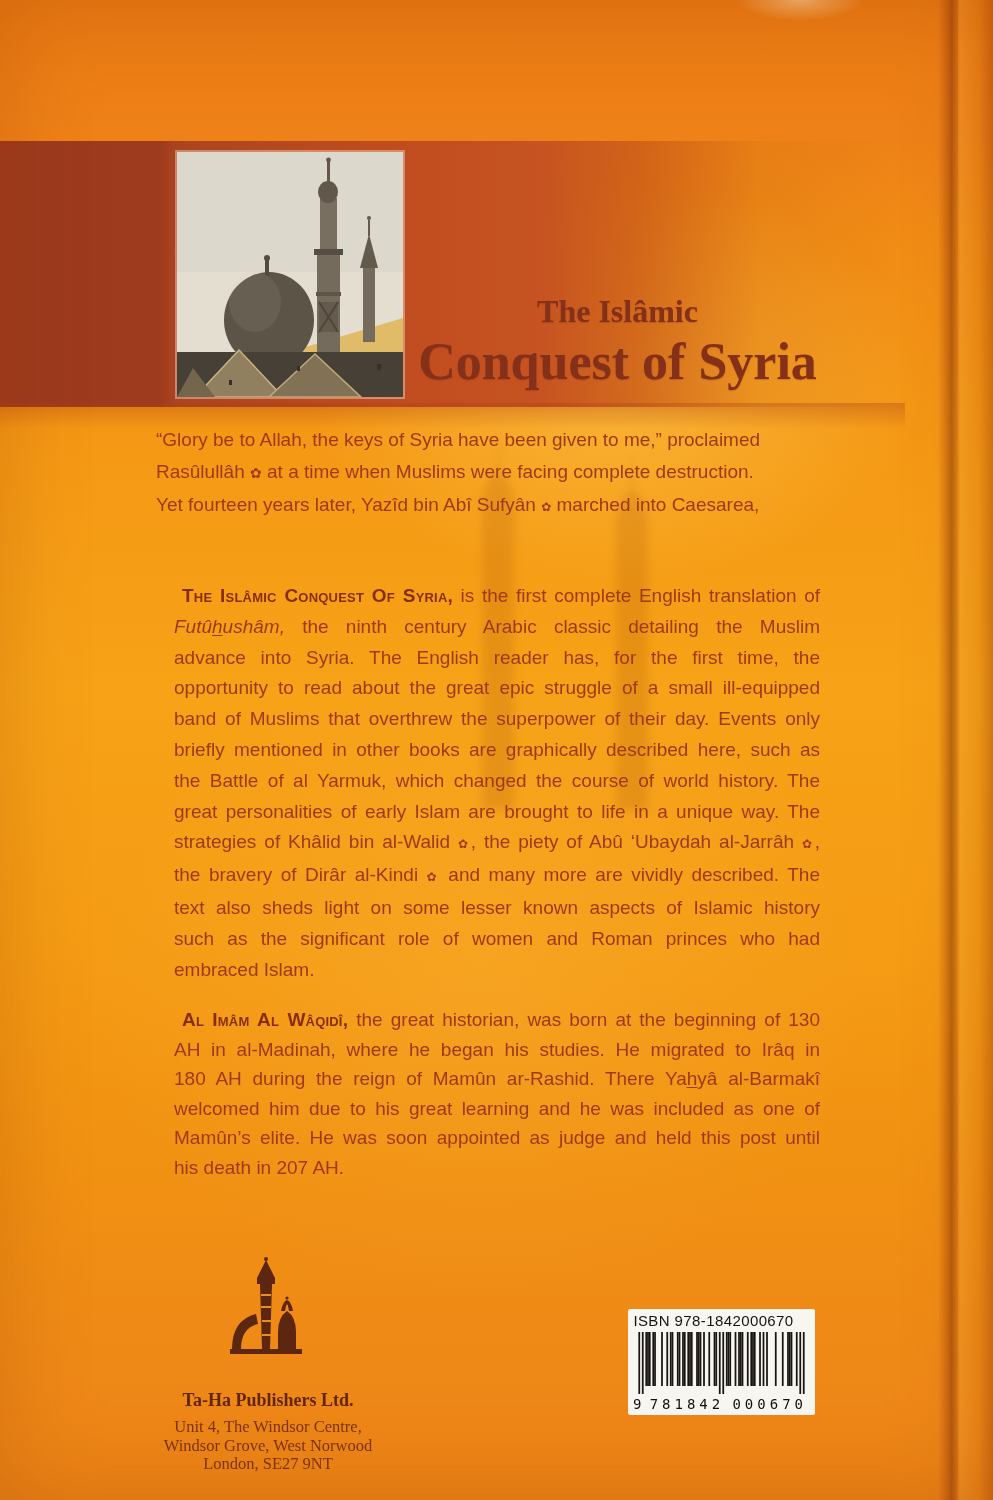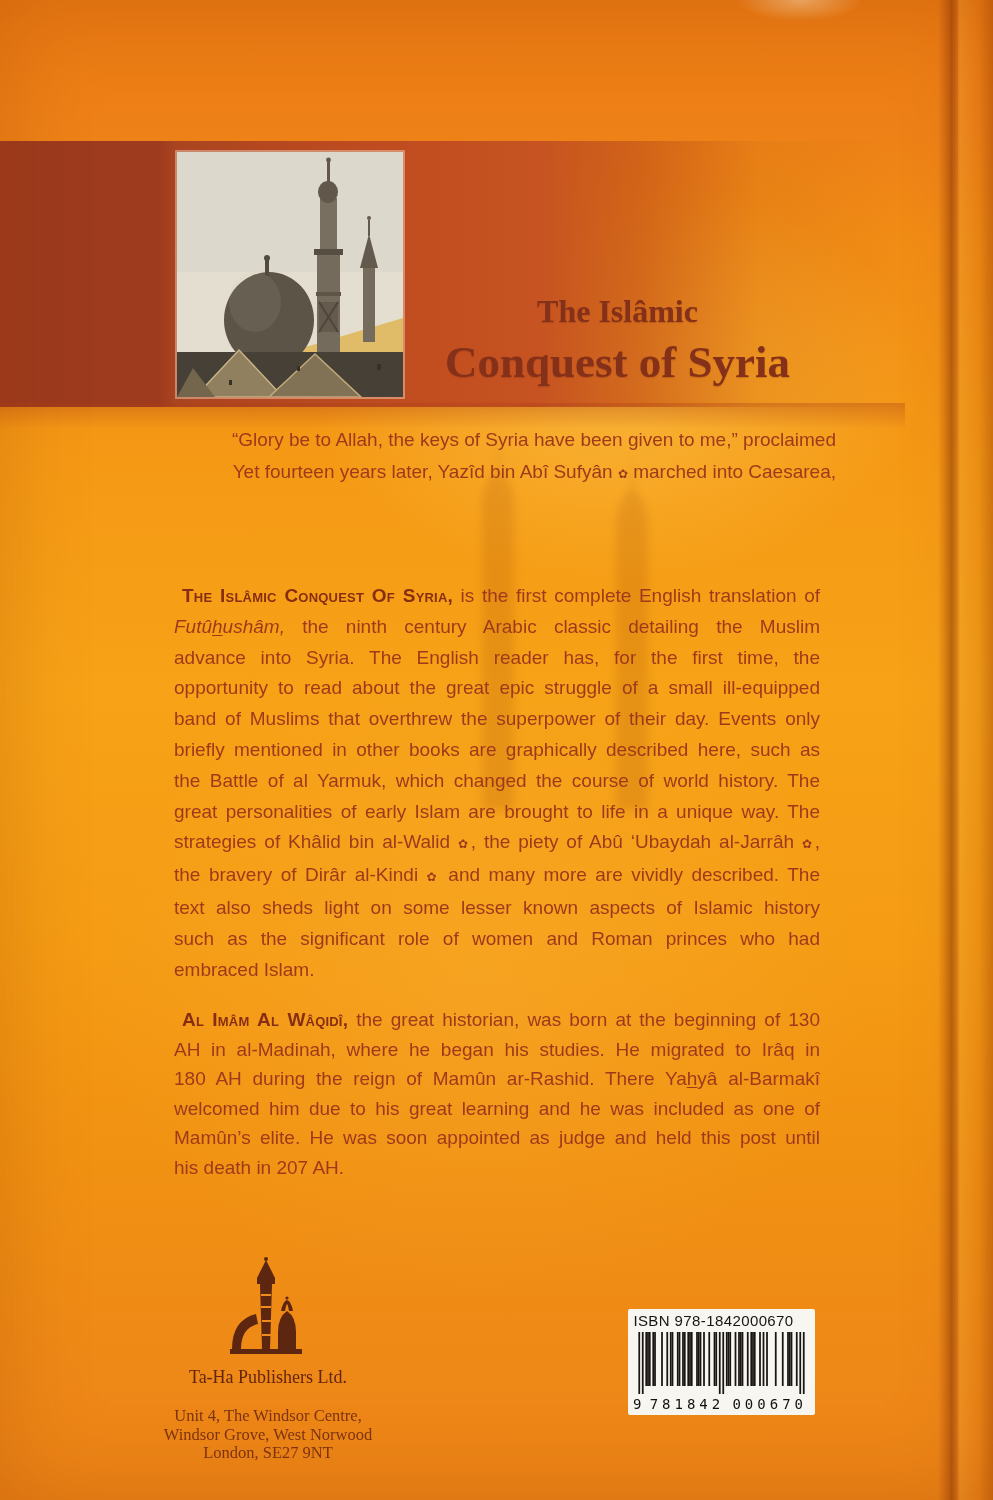--- a/index.html
+++ b/index.html
@@ -21,42 +21,42 @@
   .spine-right{position:absolute;top:0;left:958px;width:35px;height:1500px;
     background:linear-gradient(90deg,rgba(255,185,70,.28),rgba(236,132,24,.10) 60%,rgba(140,50,0,.30) 100%);}
   
   .photo{position:absolute;left:177px;top:152px;width:226px;height:245px;box-shadow:0 0 0 2px rgba(255,246,230,.38);}
   .photo svg{display:block;}
   
   .title{position:absolute;left:400px;top:286px;width:435px;text-align:center;
     font-family:"Liberation Serif",serif;font-weight:700;color:#853019;
     text-shadow:0 1px 1px rgba(110,35,8,.25);}
   .title .t1{font-size:32px;line-height:50px;}
-  .title .t2{font-size:45px;line-height:52px;}
+  .title .t2{font-size:52px;line-height:52px;}
   
   .txt{position:absolute;left:174px;width:646px;color:#9e3a1b;font-size:19px;}
-  .quote{left:136px;width:700px;top:424px;text-align:right;}
+  .quote{left:156px;width:700px;top:424px;text-align:left;}
   .quote div{line-height:32px;white-space:nowrap;}
   .blk2{top:581px;}
   .blk2 div{line-height:30.8px;}
   .blk3{top:1005px;}
   .blk3 div{line-height:29.5px;}
   .jline{text-align:justify;text-align-last:justify;}
   .cline{text-align:left;}
   .lead{font-weight:700;font-variant:small-caps;color:#872e12;letter-spacing:.2px;margin-left:8px;}
   .it{font-style:italic;}
   .uh{text-decoration:underline;text-underline-offset:2px;}
   .hon{font-size:12px;letter-spacing:0;}
   .hon-big{font-size:14px;}
   
   .logo{position:absolute;left:224px;top:1254px;width:84px;height:104px;}
   .pubtext{position:absolute;left:118px;top:1366px;width:300px;text-align:center;
     font-family:"Liberation Serif",serif;color:#7c3312;}
-  .pubname{font-size:18px;font-weight:400;color:#63250e;line-height:22px;}
-  .pubaddr{font-size:16.5px;line-height:18.5px;margin-top:19px;}
+  .pubname{font-size:18px;font-weight:700;color:#63250e;line-height:22px;margin-top:23px;}
+  .pubaddr{font-size:16.5px;line-height:18.5px;margin-top:7px;}
   
   .barcode{position:absolute;left:628px;top:1309px;width:187px;height:106px;background:#f7f6f1;border-radius:2px;}
   .bc-label{position:absolute;top:3px;left:0;right:16px;text-align:center;color:#151515;font-size:15px;letter-spacing:.4px;}
   .bc-bars{position:absolute;top:23px;left:10px;}
   .bc-digits{position:absolute;bottom:3px;left:5px;right:8px;display:flex;justify-content:space-between;
     font-family:"DejaVu Sans Mono",monospace;font-size:14px;color:#111;}
   .bc-digits .grp{letter-spacing:4px;}
 </style>
 </head>
 <body>
@@ -110,20 +110,21 @@
     </svg>
   </div>
 
   <div class="title">
     <div class="t1">The Islâmic</div>
     <div class="t2">Conquest of Syria</div>
   </div>
 
   <div class="txt quote">
     <div>“Glory be to Allah, the keys of Syria have been given to me,” proclaimed</div>
+    <div><span>Rasûlullâh </span><span class="hon hon-big">✿</span><span> at a time when Muslims were facing complete destruction.</span></div>
     <div><span>Yet fourteen years later, Yazîd bin Abî Sufyân </span><span class="hon">✿</span><span> marched into Caesarea,</span></div>
   </div>
 
   <div class="txt blk2">
     <div class="jline"><span class="lead">The Islâmic Conquest Of Syria,</span><span> is the first complete English translation of</span></div>
     <div class="jline"><span class="it">Futû</span><span class="it uh">h</span><span class="it">ushâm,</span><span> the ninth century Arabic classic detailing the Muslim</span></div>
     <div class="jline">advance into Syria. The English reader has, for the first time, the</div>
     <div class="jline">opportunity to read about the great epic struggle of a small ill-equipped</div>
     <div class="jline">band of Muslims that overthrew the superpower of their day. Events only</div>
     <div class="jline">briefly mentioned in other books are graphically described here, such as</div>

